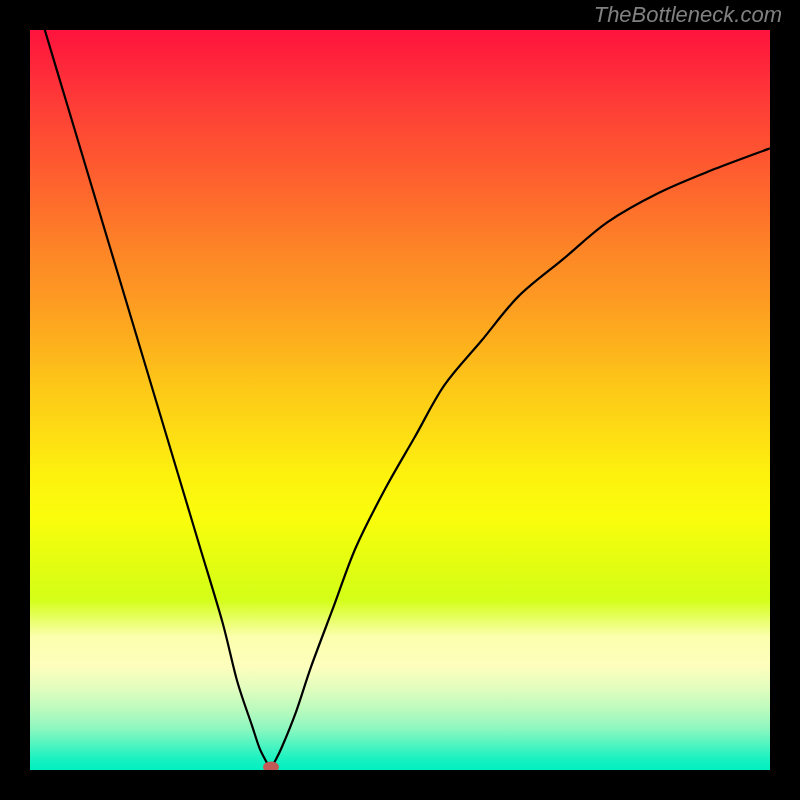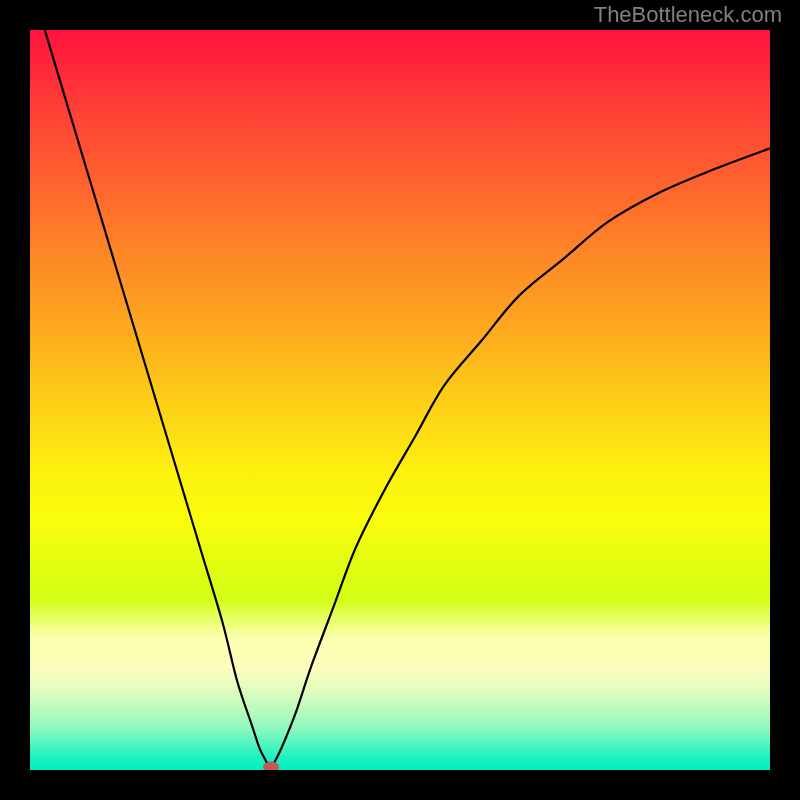--- a/index.html
+++ b/index.html
@@ -12,20 +12,21 @@
   }
   .watermark {
     position: absolute;
     top: 2px;
     right: 18px;
     color: #808080;
     font-family: Arial, sans-serif;
     font-size: 22px;
     font-weight: normal;
     z-index: 10;
+    font-style: italic;
   }
   .plot-area {
     position: absolute;
     left: 30px;
     top: 30px;
     width: 740px;
     height: 740px;
     overflow: hidden;
   }
   .gradient-bg {

